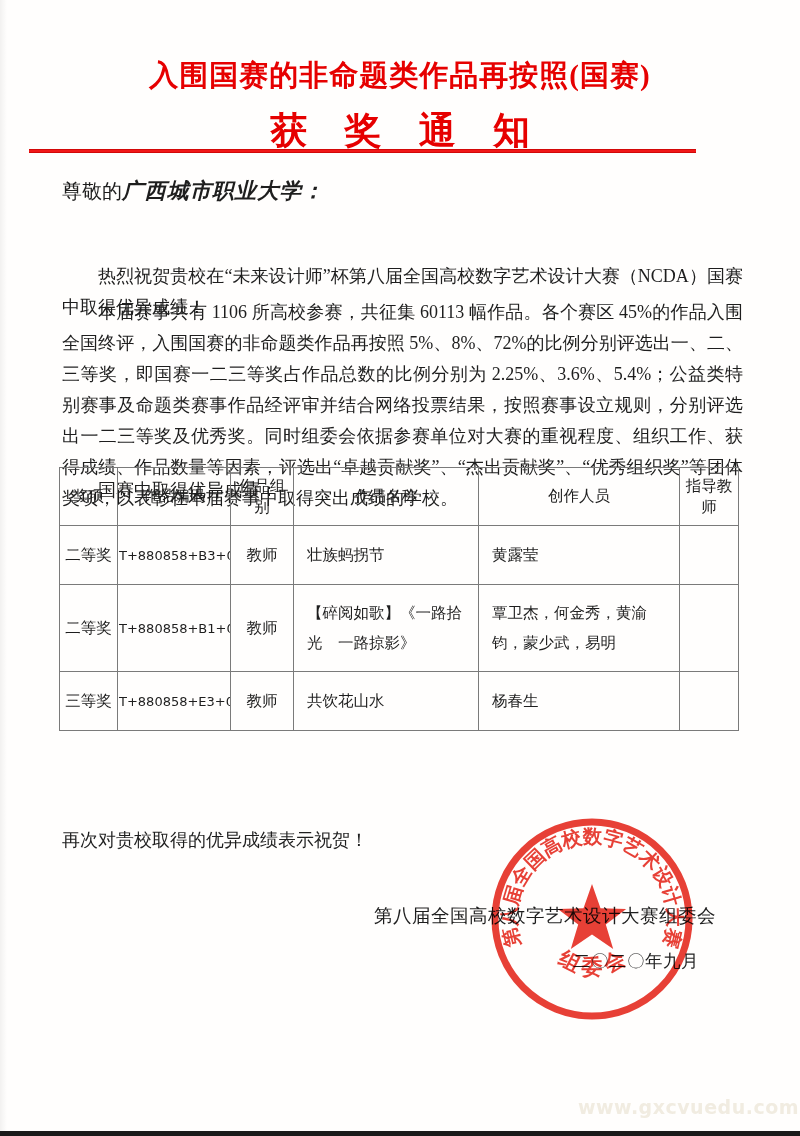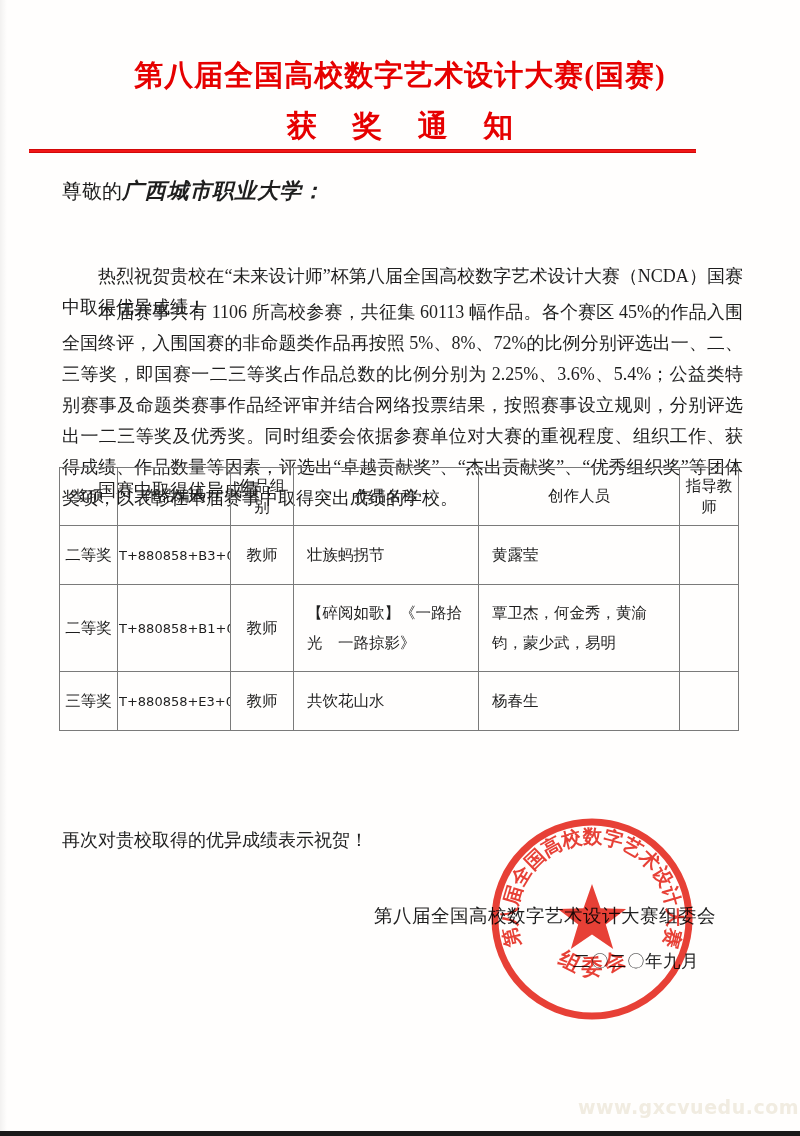--- a/index.html
+++ b/index.html
@@ -12,21 +12,21 @@
     content:"";position:absolute;left:0;top:0;bottom:0;width:7px;
     background:linear-gradient(to right,rgba(0,0,0,.05),rgba(0,0,0,0));
     pointer-events:none;
   }
   .title1{
     position:absolute;top:56px;left:0;right:0;text-align:center;
     font-size:29px;font-weight:bold;color:#e60000;letter-spacing:1px;
   }
   .title2{
     position:absolute;top:106px;left:0;right:0;text-align:center;
-    font-size:30px;font-weight:bold;color:#e60000;letter-spacing:14px;text-indent:14px;
+    font-size:37px;font-weight:bold;color:#e60000;letter-spacing:14px;text-indent:14px;
   }
   .red-divider{
     position:absolute;top:149px;left:29px;width:667px;height:4px;
     background:linear-gradient(#c40000,#ff2020,#c40000);
   }
   .greeting{position:absolute;top:176px;left:62px;font-size:20px;}
   .greeting .school{font-weight:bold;font-style:italic;font-size:21.5px;letter-spacing:1px;}
   .para{
     position:absolute;left:62px;width:681px;font-size:18px;line-height:31px;
     text-align:justify;
@@ -72,21 +72,21 @@
   }
   .bottom-bar{
     position:absolute;left:0;bottom:0;width:800px;height:5px;background:#1a1a1a;
   }
 </style>
 </head>
 <body>
 
 <div class="page">
 
-  <div class="title1">第八届全国高校数字艺术设计大赛(国赛)</div>
+  <div class="title1">入围国赛的非命题类作品再按照(国赛)</div>
   <div class="title2">获 奖 通 知</div>
   <div class="red-divider"></div>
 
   <div class="greeting"><span>尊敬的</span><span class="school">广西城市职业大学：</span></div>
 
   <p class="para p1 indent">热烈祝贺贵校在“未来设计师”杯第八届全国高校数字艺术设计大赛（NCDA）国赛中取得优异成绩！</p>
   <p class="para p2 indent">本届赛事共有 1106 所高校参赛，共征集 60113 幅作品。各个赛区 45%的作品入围全国终评，入围国赛的非命题类作品再按照 5%、8%、72%的比例分别评选出一、二、三等奖，即国赛一二三等奖占作品总数的比例分别为 2.25%、3.6%、5.4%；公益类特别赛事及命题类赛事作品经评审并结合网络投票结果，按照赛事设立规则，分别评选出一二三等奖及优秀奖。同时组委会依据参赛单位对大赛的重视程度、组织工作、获得成绩、作品数量等因素，评选出“卓越贡献奖”、“杰出贡献奖”、“优秀组织奖”等团体奖项，以表彰在本届赛事中取得突出成绩的学校。</p>
   <p class="para p3 indent">国赛中取得优异成绩：</p>
 
   <table class="awards">

